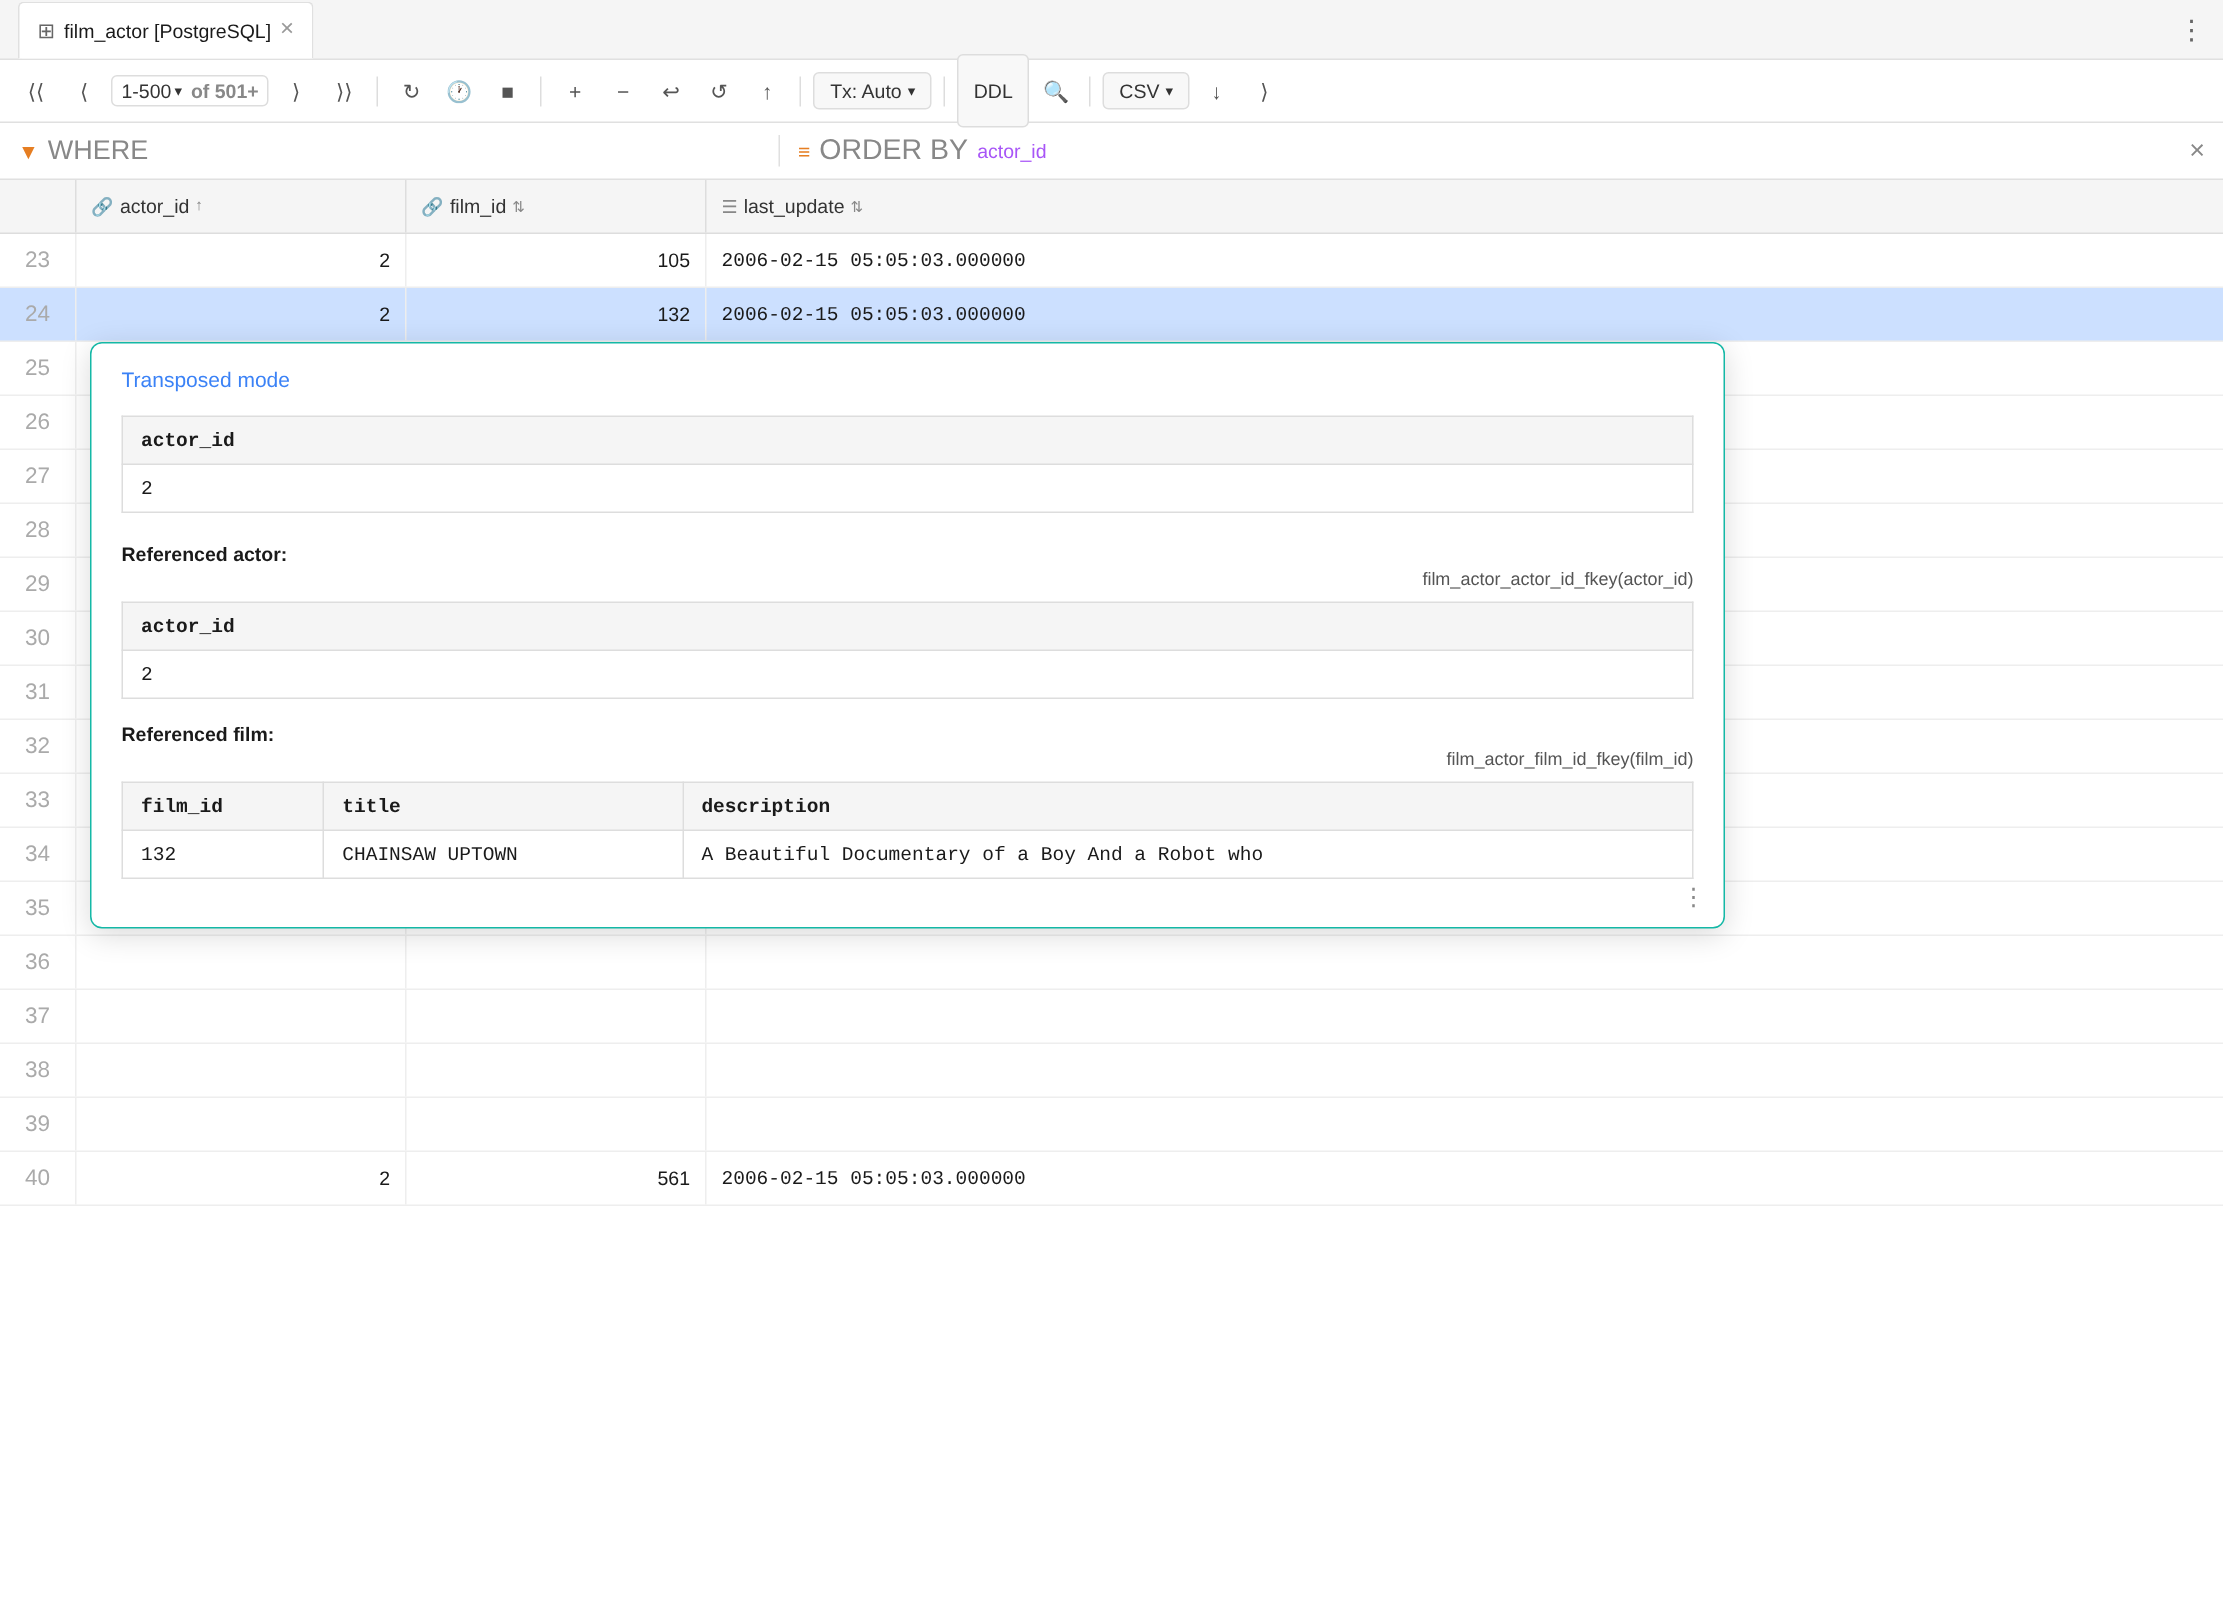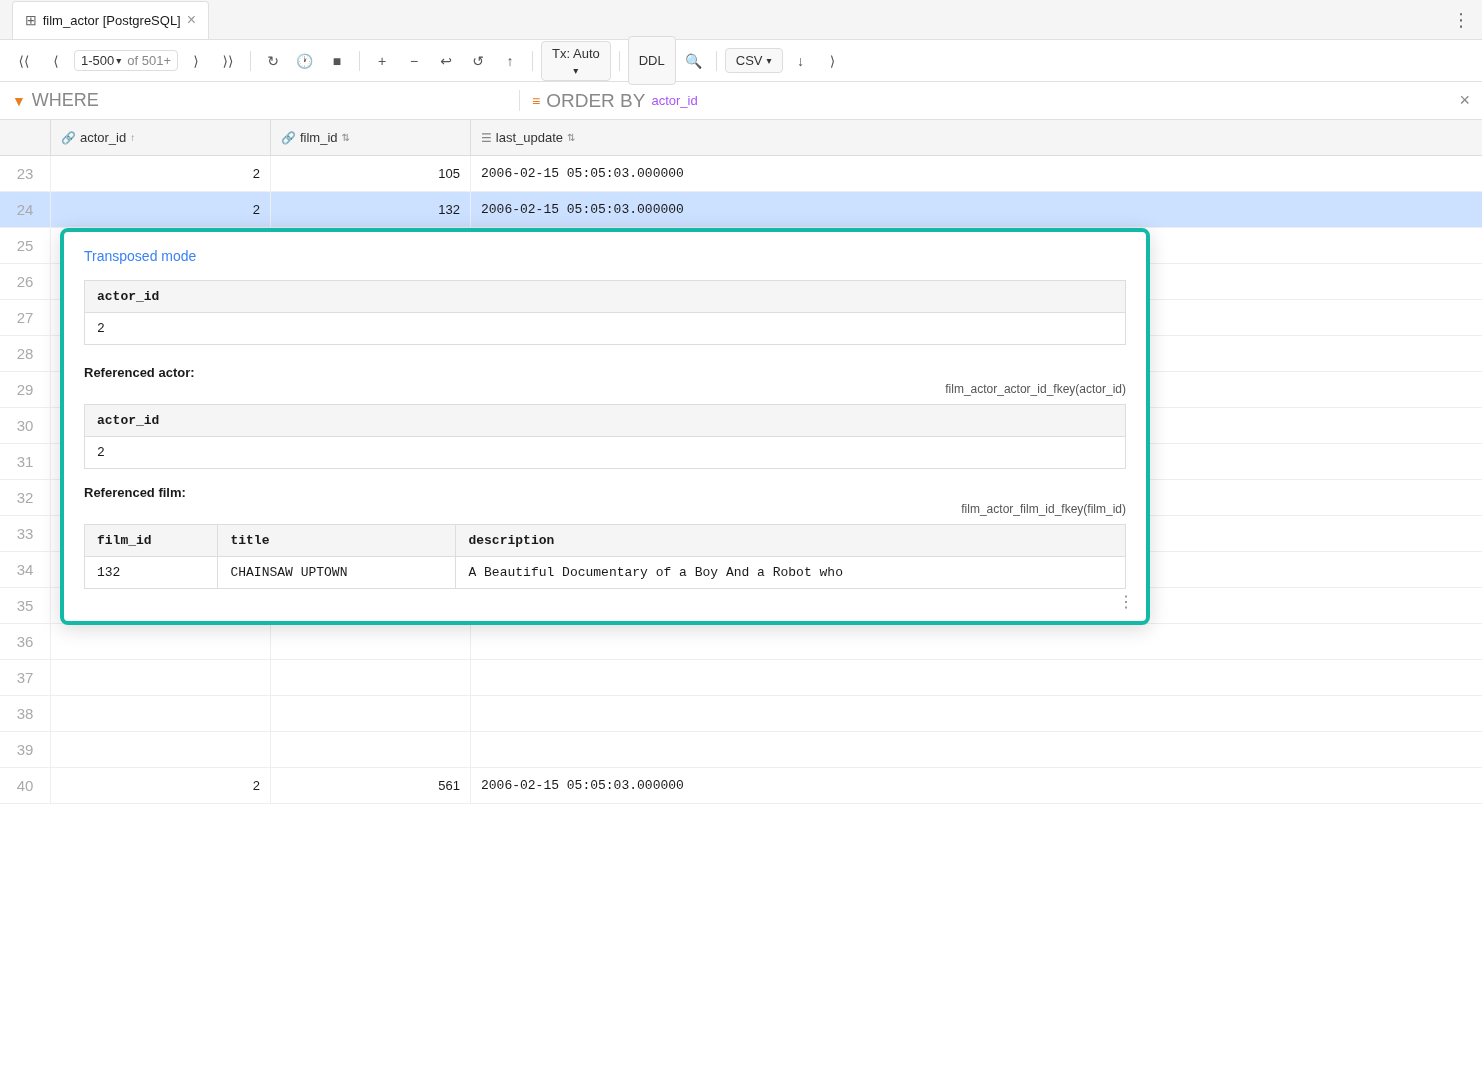--- a/index.html
+++ b/index.html
@@ -89,21 +89,20 @@
       display: flex;
       align-items: center;
       gap: 4px;
       padding: 4px 10px;
       border: 1px solid #ddd;
       border-radius: 4px;
       background: #f8f8f8;
       cursor: pointer;
       font-size: 13px;
       color: #333;
-      flex-direction: column;
     }
     .ddl-btn {
       padding: 16px 10px;
       border: 1px solid #ddd;
       border-radius: 4px;
       background: #f8f8f8;
       cursor: pointer;
       font-size: 13px;
       color: #333;
     }
@@ -237,21 +236,21 @@
     .cell-film-id { width: 200px; min-width: 200px; }
     .cell-last-update { flex: 1; font-family: 'Courier New', monospace; }
 
     
     .popup {
       position: absolute;
       top: 108px; 
       left: 60px;
       width: 1090px;
       background: #ffffff;
-      border: 4px solid #14b8a6;
+      border: 1px solid #14b8a6;
       border-radius: 8px;
       box-shadow: 0 4px 20px rgba(0,0,0,0.15);
       z-index: 100;
       padding: 16px 20px;
     }
     .popup-title {
       font-size: 14px;
       color: #3b82f6;
       font-weight: 500;
       margin-bottom: 16px;
@@ -338,21 +337,21 @@
   </div>
   <span class="tab-dots">⋮</span>
 </div>
 
 <div class="toolbar">
   <button class="toolbar-btn" title="First page">⟨⟨</button>
   <button class="toolbar-btn" title="Previous page">⟨</button>
   <div class="pagination-group">
     <span>1-500</span>
     <span style="font-size:10px;">▾</span>
-    <span style="color:#888; margin-left:4px;">of 501+</span>
+    <span style="color:#888; margin-left:4px;font-weight:bold;">of 501+</span>
   </div>
   <button class="toolbar-btn" title="Next page">⟩</button>
   <button class="toolbar-btn" title="Last page">⟩⟩</button>
 
   <div class="toolbar-sep"></div>
 
   <button class="toolbar-btn" title="Refresh">↻</button>
   <button class="toolbar-btn" title="Query history">🕐</button>
   <button class="toolbar-btn" title="Stop">■</button>
 

